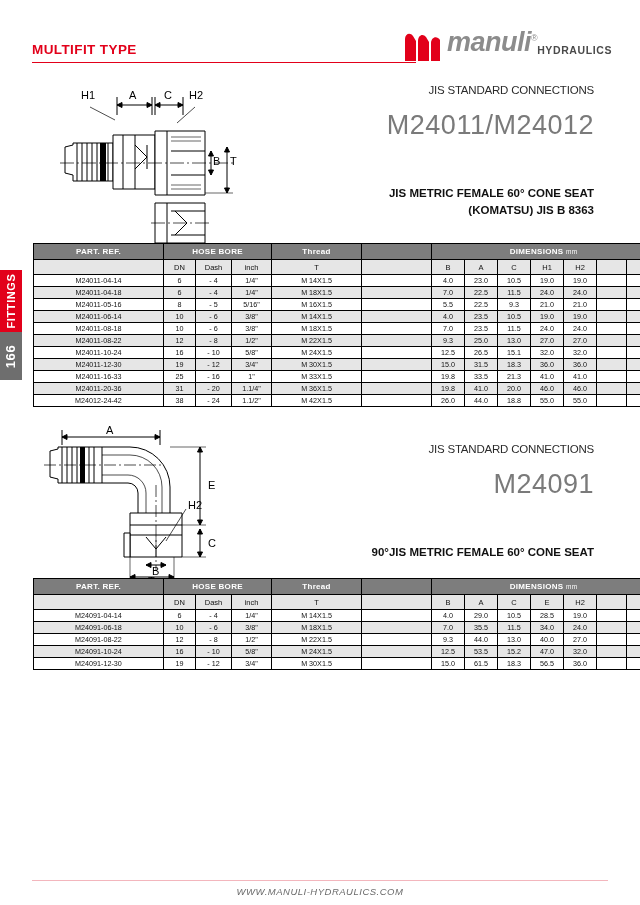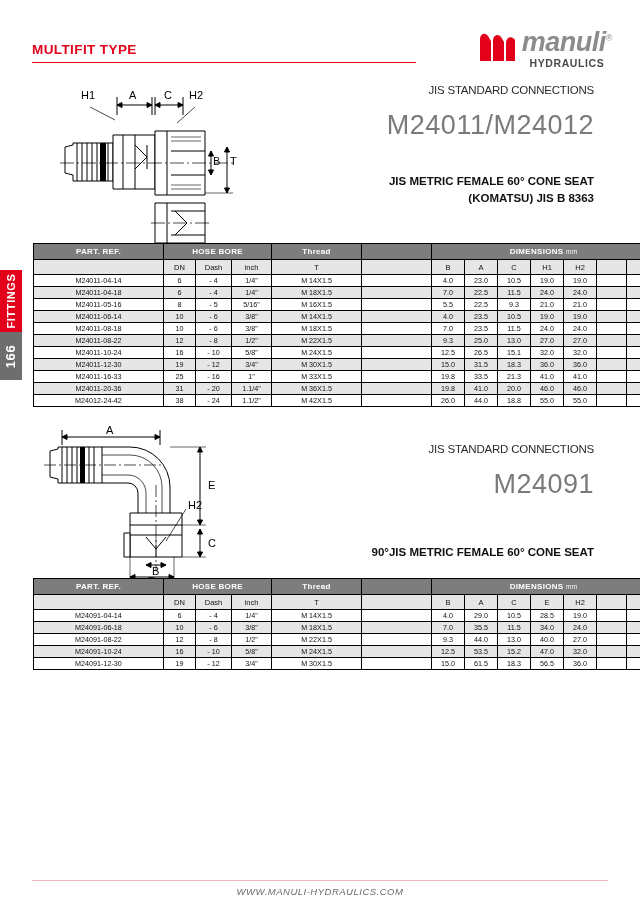--- a/index.html
+++ b/index.html
@@ -17,21 +17,21 @@
     position: absolute; left: 32px; top: 24px;
     font-size: 13.5px; font-weight: bold; letter-spacing: .4px;
     color: #e2001a;
   }
   .hdr-rule {
     position: absolute; left: 32px; top: 44px; width: 384px;
     height: 1.4px; background: #e2001a;
   }
   .logo { position: absolute; right: 28px; top: 12px; height: 40px; display:flex; align-items:flex-start; }
   .logo-mark { width: 38px; height: 30px; margin-right: 5px; margin-top: 2px; }
-  .logo-text-wrap { display: flex; flex-direction: column; align-items: center; }
+  .logo-text-wrap { display: flex; align-items: flex-end; }
   .logo-word {
     font-size: 27px; font-style: italic; font-weight: bold;
     color: #8c8c8c; line-height: .95; letter-spacing: -.5px;
     position: relative;
   }
   .logo-reg { font-size: 9px; vertical-align: super; font-style: normal; font-weight: normal; }
   .logo-sub {
     font-size: 10.5px; font-weight: bold; letter-spacing: .6px;
     color: #4a4a4a; margin-top: 1px;
   }
@@ -57,21 +57,21 @@
   .sect-right { position: absolute; text-align: right; right: 46px; }
   .std-line {
     font-size: 11.5px; color: #2b2b2b; letter-spacing: -.2px; white-space: nowrap;
   }
   .code-line {
     font-size: 27px; color: #7a7a7a; letter-spacing: .5px;
     margin-top: 14px; white-space: nowrap;
   }
   .desc-line {
     font-size: 11.5px; font-weight: bold; color: #111; line-height: 1.45;
-    margin-top: 32px; white-space: nowrap;
+    margin-top: 44px; white-space: nowrap;
   }
 
   
   .drawing { position: absolute; }
   .drawing svg { display: block; }
 
   
   .tbl-wrap { position: absolute; left: 33px; width: 496px; }
   table.spec { border-collapse: collapse; width: 562px; table-layout: fixed; }
   table.spec td, table.spec th {

